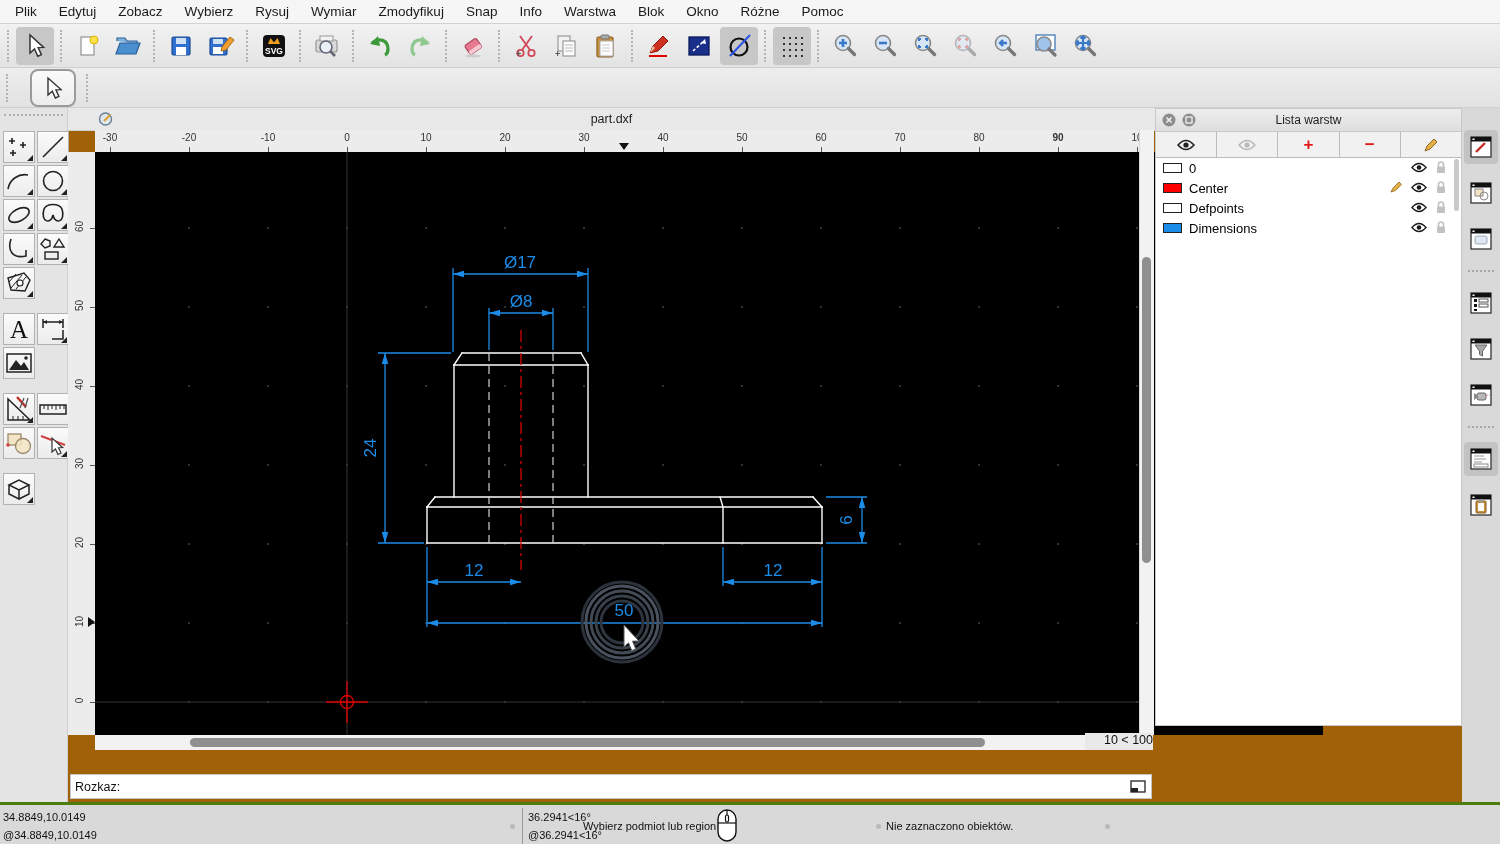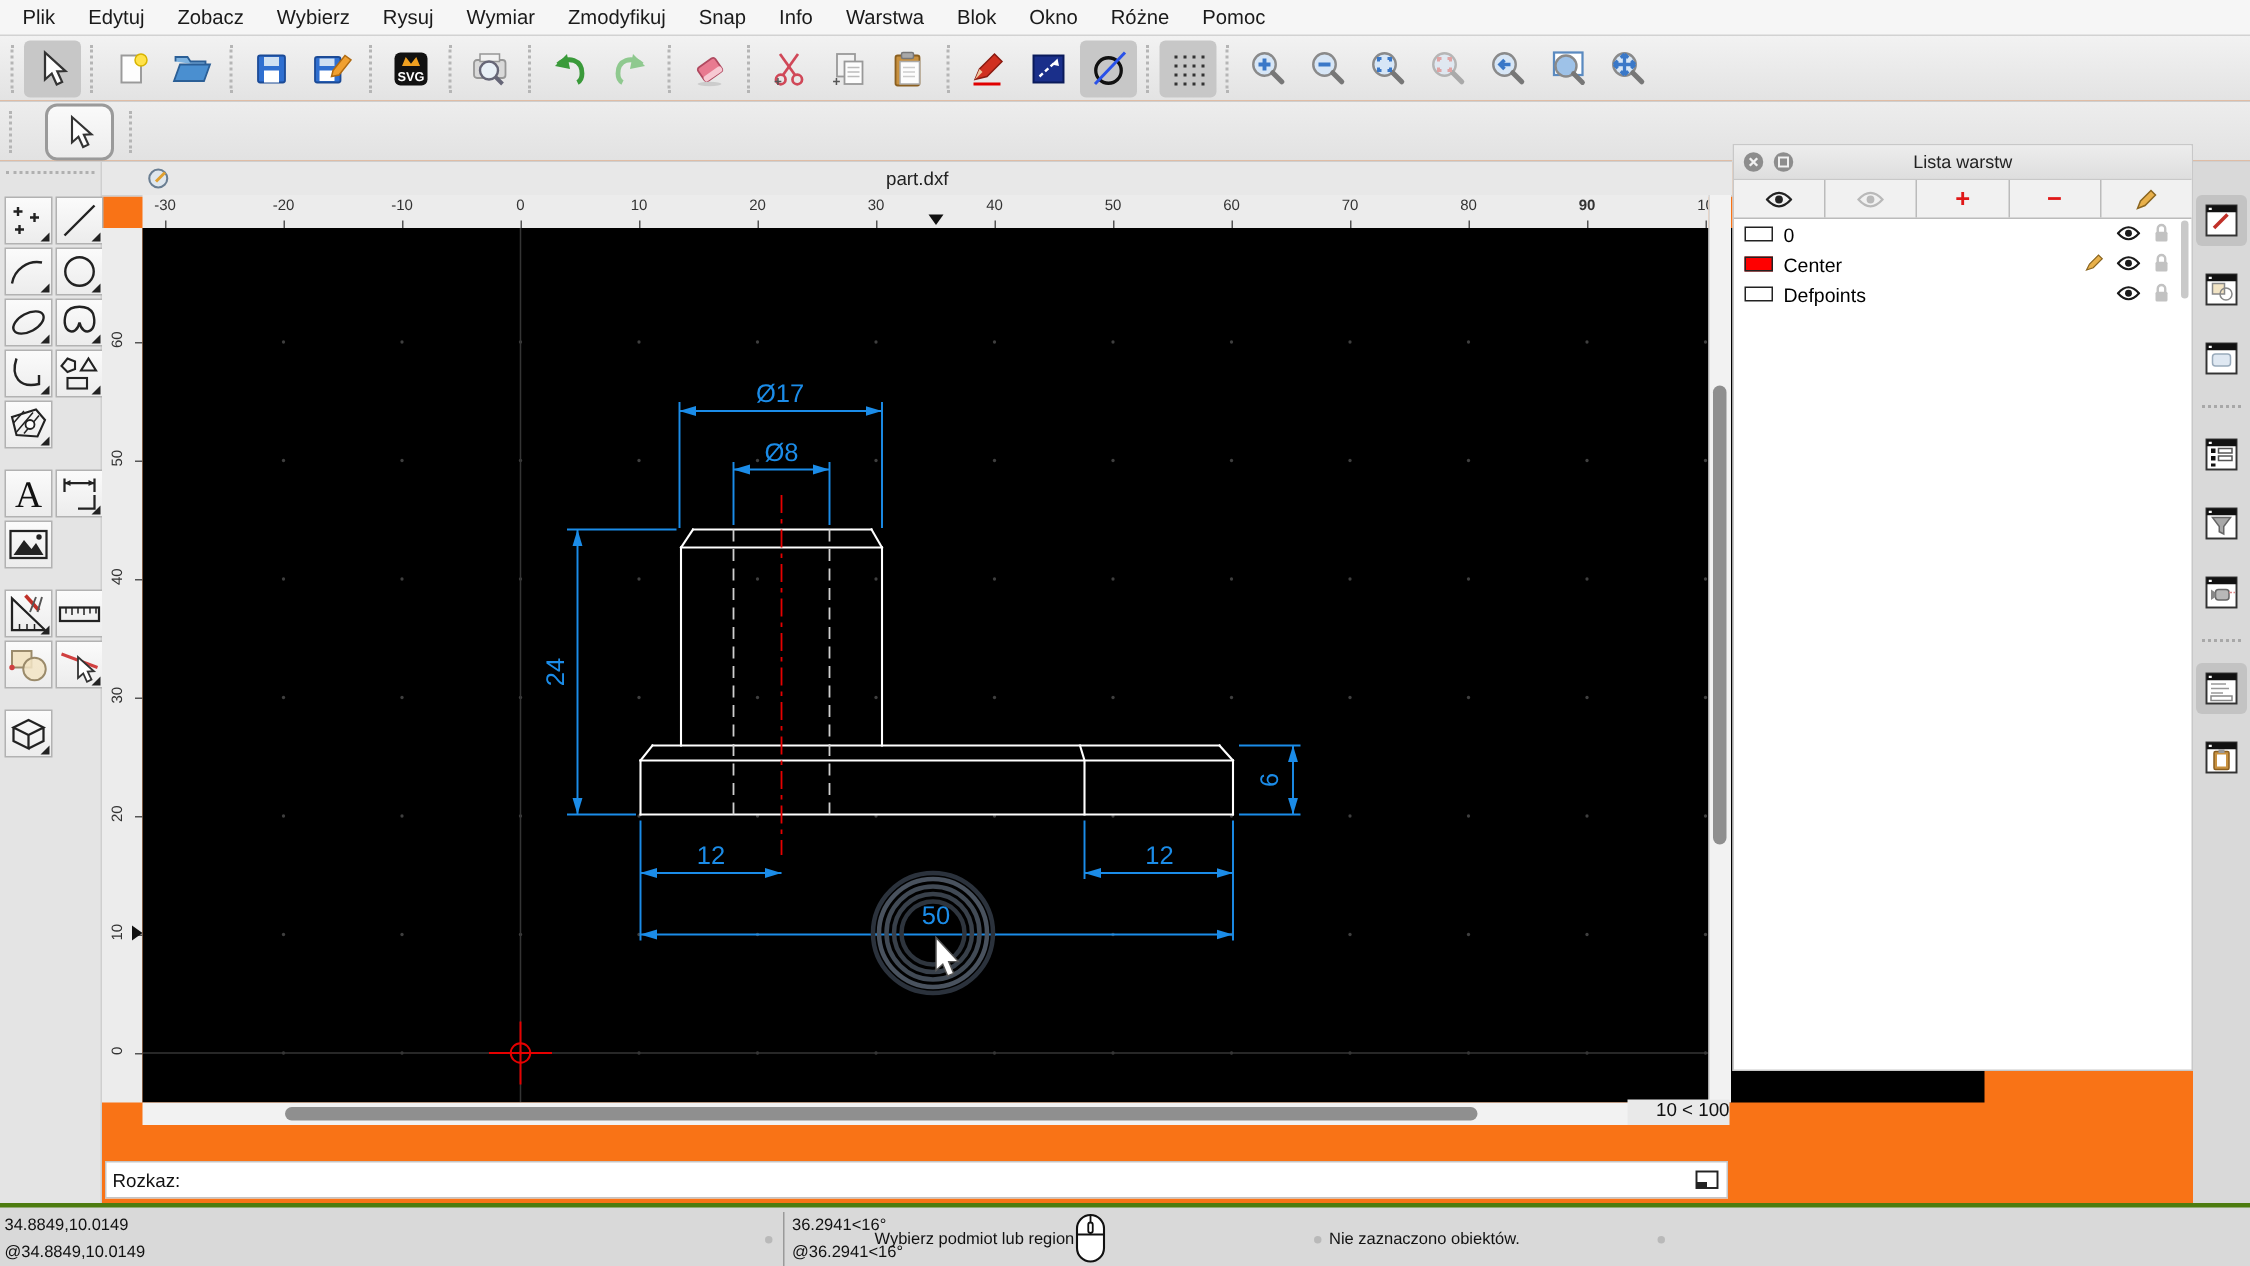--- a/index.html
+++ b/index.html
@@ -1,16 +1,16 @@
 <!DOCTYPE html>
 <html><head>
 <meta charset="utf-8">
 <style>
   html,body{margin:0;padding:0;background:#888;}
-  .app{position:relative;width:1500px;height:844px;background:#f97316;font-family:"Liberation Sans",sans-serif;overflow:hidden;-webkit-font-smoothing:antialiased;}
+  .app{position:relative;width:1500px;height:844px;background:#a16207;font-family:"Liberation Sans",sans-serif;overflow:hidden;-webkit-font-smoothing:antialiased;}
   
   #menubar{position:absolute;left:0;top:0;width:1500px;height:24px;background:#f6f6f6;border-bottom:1px solid #d2d2d2;display:flex;align-items:center;padding-left:4px;box-sizing:border-box;}
   .menu-item{font-size:13.5px;color:#1a1a1a;padding:0 11px;line-height:24px;cursor:default;}
   
   #toolbar1{position:absolute;left:0;top:24px;width:1500px;height:44px;background:linear-gradient(#f2f2f2,#e3e3e3);border-bottom:1px solid #cfcfcf;display:flex;align-items:center;padding-left:2px;box-sizing:border-box;}
   .tsep{width:1px;height:32px;border-left:2px dotted #b5b5b5;margin:0 5px;}
   .tbtn{width:38px;height:38px;display:flex;align-items:center;justify-content:center;border-radius:4px;margin:0 1px;}
   .tbtn.active{background:#c7c7c7;}
   .tbtn svg{display:block;}
   #toolbar2{position:absolute;left:0;top:68px;width:1500px;height:40px;background:linear-gradient(#ededed,#e2e2e2);border-bottom:1px solid #cfcfcf;display:flex;align-items:center;box-sizing:border-box;}
@@ -44,21 +44,21 @@
   #zoomstatus{position:absolute;left:1085px;top:733px;width:68px;height:17px;font-size:12.5px;color:#111;text-align:right;background:#e9e9e9;}
   
   #cmd-history{position:absolute;left:70px;top:750px;width:1082px;height:22px;background:#fff;border:1px solid #c5c5c5;box-sizing:border-box;font-size:12.5px;color:#2020cc;padding:3px 8px;}
   #cmd-history .lbl{font-style:italic;}
   #cmd-hscrollthumb{position:absolute;right:1px;top:2px;width:5px;height:16px;background:#777;border-radius:2px;}
   #cmd-input-row{position:absolute;left:70px;top:774px;width:1082px;height:25px;background:#fff;border:1px solid #c5c5c5;box-sizing:border-box;display:flex;align-items:center;padding:0 4px;}
   #cmd-input-row .lbl{font-size:12.5px;color:#111;margin-right:6px;}
   #cmd-input{flex:1;border:none;outline:none;font-size:12.5px;font-family:"Liberation Sans",sans-serif;height:18px;}
   #kbd-btn{width:18px;height:16px;display:flex;align-items:center;justify-content:center;}
   
-  #layers-panel{position:absolute;left:1155px;top:96px;width:307px;height:618px;background:#fff;border:1px solid #c8c8c8;box-sizing:border-box;}
+  #layers-panel{position:absolute;left:1155px;top:108px;width:307px;height:618px;background:#fff;border:1px solid #c8c8c8;box-sizing:border-box;}
   #lp-header{height:22px;background:linear-gradient(#ededed,#dedede);border-bottom:1px solid #c8c8c8;position:relative;}
   #lp-header .ttl{position:absolute;left:0;right:0;text-align:center;font-size:12px;color:#222;line-height:22px;}
   .lp-winbtn{position:absolute;top:4px;width:14px;height:14px;}
   #lp-toolbar{height:25px;display:flex;border-bottom:1px solid #bbb;background:#f1f1f1;}
   .lp-tbtn{flex:1;border-right:1px solid #bbb;display:flex;align-items:center;justify-content:center;font-weight:bold;}
   .lp-tbtn:last-child{border-right:none;}
   .lp-plus{color:#e01818;font-size:17px;}
   .lp-minus{color:#e01818;font-size:17px;}
   .layer-row{height:20px;display:flex;align-items:center;padding-left:7px;font-size:13px;color:#000;position:relative;}
   .layer-swatch{width:19px;height:10px;border:1px solid #222;margin-right:7px;box-sizing:border-box;}
@@ -786,20 +786,34 @@
             <span><svg width="16" height="11" viewBox="0 0 16 11">
                 <path d="M1,5.5 Q8,-2.5 15,5.5 Q8,13.5 1,5.5 Z" fill="none" stroke="#1a1a1a" stroke-width="1.4"></path>
                 <circle cx="8" cy="5.5" r="2.3" fill="#1a1a1a"></circle>
               </svg></span>
             <span><svg width="12" height="14" viewBox="0 0 12 14">
                 <path d="M3.5,7 L3.5,4.5 A2.5,2.5 0 0 1 8.5,4.5 L8.5,7" fill="none" stroke="#c2c2c2" stroke-width="1.6"></path>
                 <rect x="2" y="6.5" width="8" height="6.5" rx="1" fill="#c2c2c2"></rect>
               </svg></span>
           </div>
         </div>
+        <div class="layer-row">
+          <div class="layer-swatch" style="background: rgb(27, 140, 232);"></div>
+          <span>Dimensions</span>
+          <div class="layer-icons">
+            <span><svg width="16" height="11" viewBox="0 0 16 11">
+                <path d="M1,5.5 Q8,-2.5 15,5.5 Q8,13.5 1,5.5 Z" fill="none" stroke="#1a1a1a" stroke-width="1.4"></path>
+                <circle cx="8" cy="5.5" r="2.3" fill="#1a1a1a"></circle>
+              </svg></span>
+            <span><svg width="12" height="14" viewBox="0 0 12 14">
+                <path d="M3.5,7 L3.5,4.5 A2.5,2.5 0 0 1 8.5,4.5 L8.5,7" fill="none" stroke="#c2c2c2" stroke-width="1.6"></path>
+                <rect x="2" y="6.5" width="8" height="6.5" rx="1" fill="#c2c2c2"></rect>
+              </svg></span>
+          </div>
+        </div>
       </div>
     <div id="lp-scroll"></div>
   </div>
 
   <div id="dock-strip">
       <div class="dock-btn active">
         <svg width="26" height="26" viewBox="0 0 26 26">
           <rect x="3" y="3" width="20" height="20" fill="#fff" stroke="#333" stroke-width="1.3"></rect>
           <rect x="3" y="3" width="20" height="4.5" fill="#111"></rect>
           <rect x="4.5" y="4.5" width="2" height="1.5" fill="#fff"></rect>

